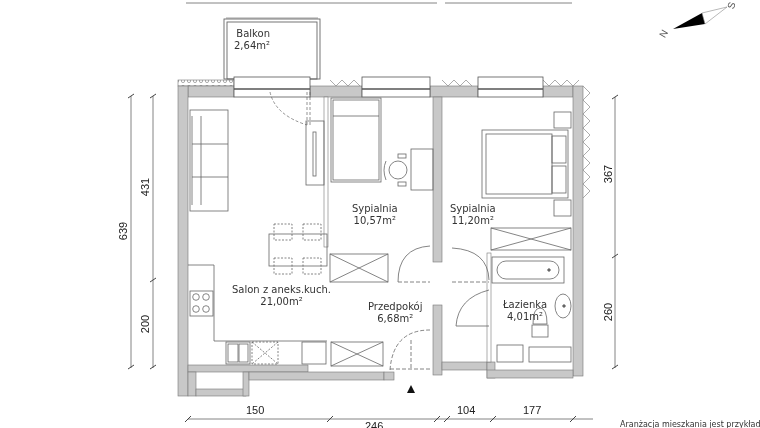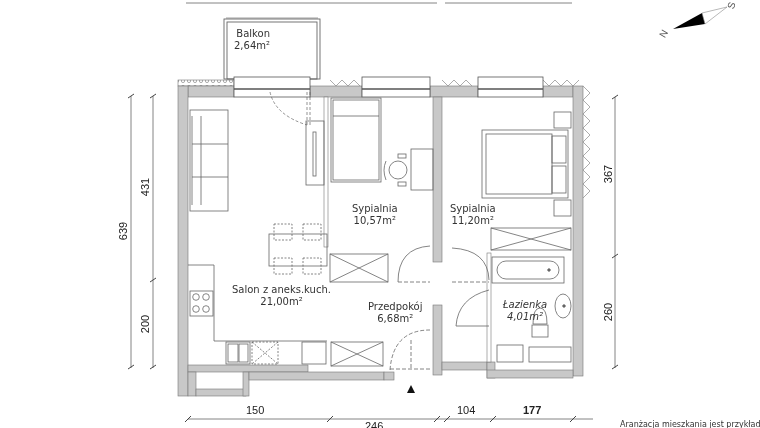--- a/index.html
+++ b/index.html
@@ -235,29 +235,29 @@
   <div>11,20m²</div>
 </div>
 <div class="lbl" style="left:232px; top:284px;text-align:center;">
   <div>Salon z aneks.kuch.</div>
   <div>21,00m²</div>
 </div>
 <div class="lbl" style="left:368px; top:301px;">
   <div>Przedpokój</div>
   <div>6,68m²</div>
 </div>
-<div class="lbl" style="left:503px; top:299px;font-style:italic;">
+<div class="lbl" style="left:503px; top:299px;">
   <div>Łazienka</div>
   <div>4,01m²</div>
 </div>
 
 <div class="dim" style="left:246px; top:404px;">150</div>
 <div class="dim" style="left:365px; top:420px;">246</div>
 <div class="dim" style="left:457px; top:404px;text-align:right;">104</div>
-<div class="dim" style="left:523px; top:404px;font-weight:bold;">177</div>
+<div class="dim" style="left:523px; top:404px;">177</div>
 
 <div class="dim vdim" style="left:114px; top:225px;">639</div>
 <div class="dim vdim" style="left:136px; top:181px;">431</div>
 <div class="dim vdim" style="left:136px; top:318px;">200</div>
 
 <div class="dim vdim" style="left:599px; top:168px;">367</div>
 <div class="dim vdim" style="left:599px; top:306px;">260</div>
 
 <div class="compass-n" style="left:660px; top:28px; transform:rotate(-60deg);">N</div>
 <div class="compass-s" style="left:728px; top:0px; transform:rotate(-70deg);">S</div>

